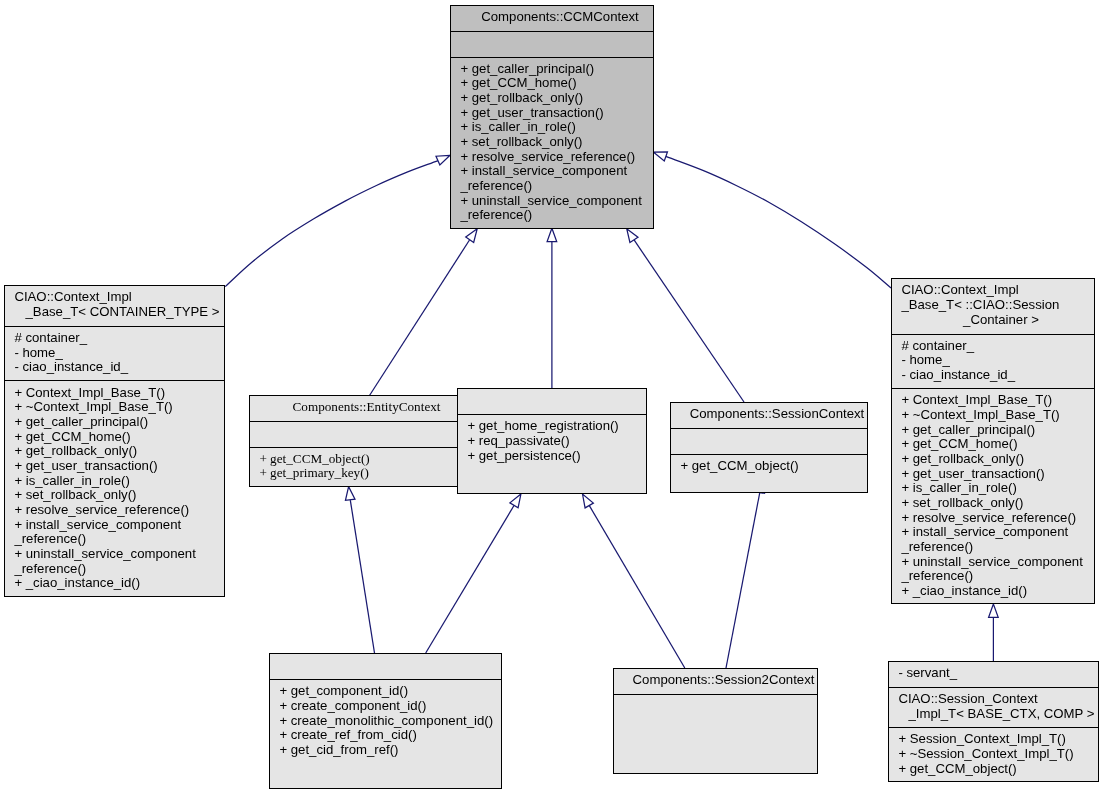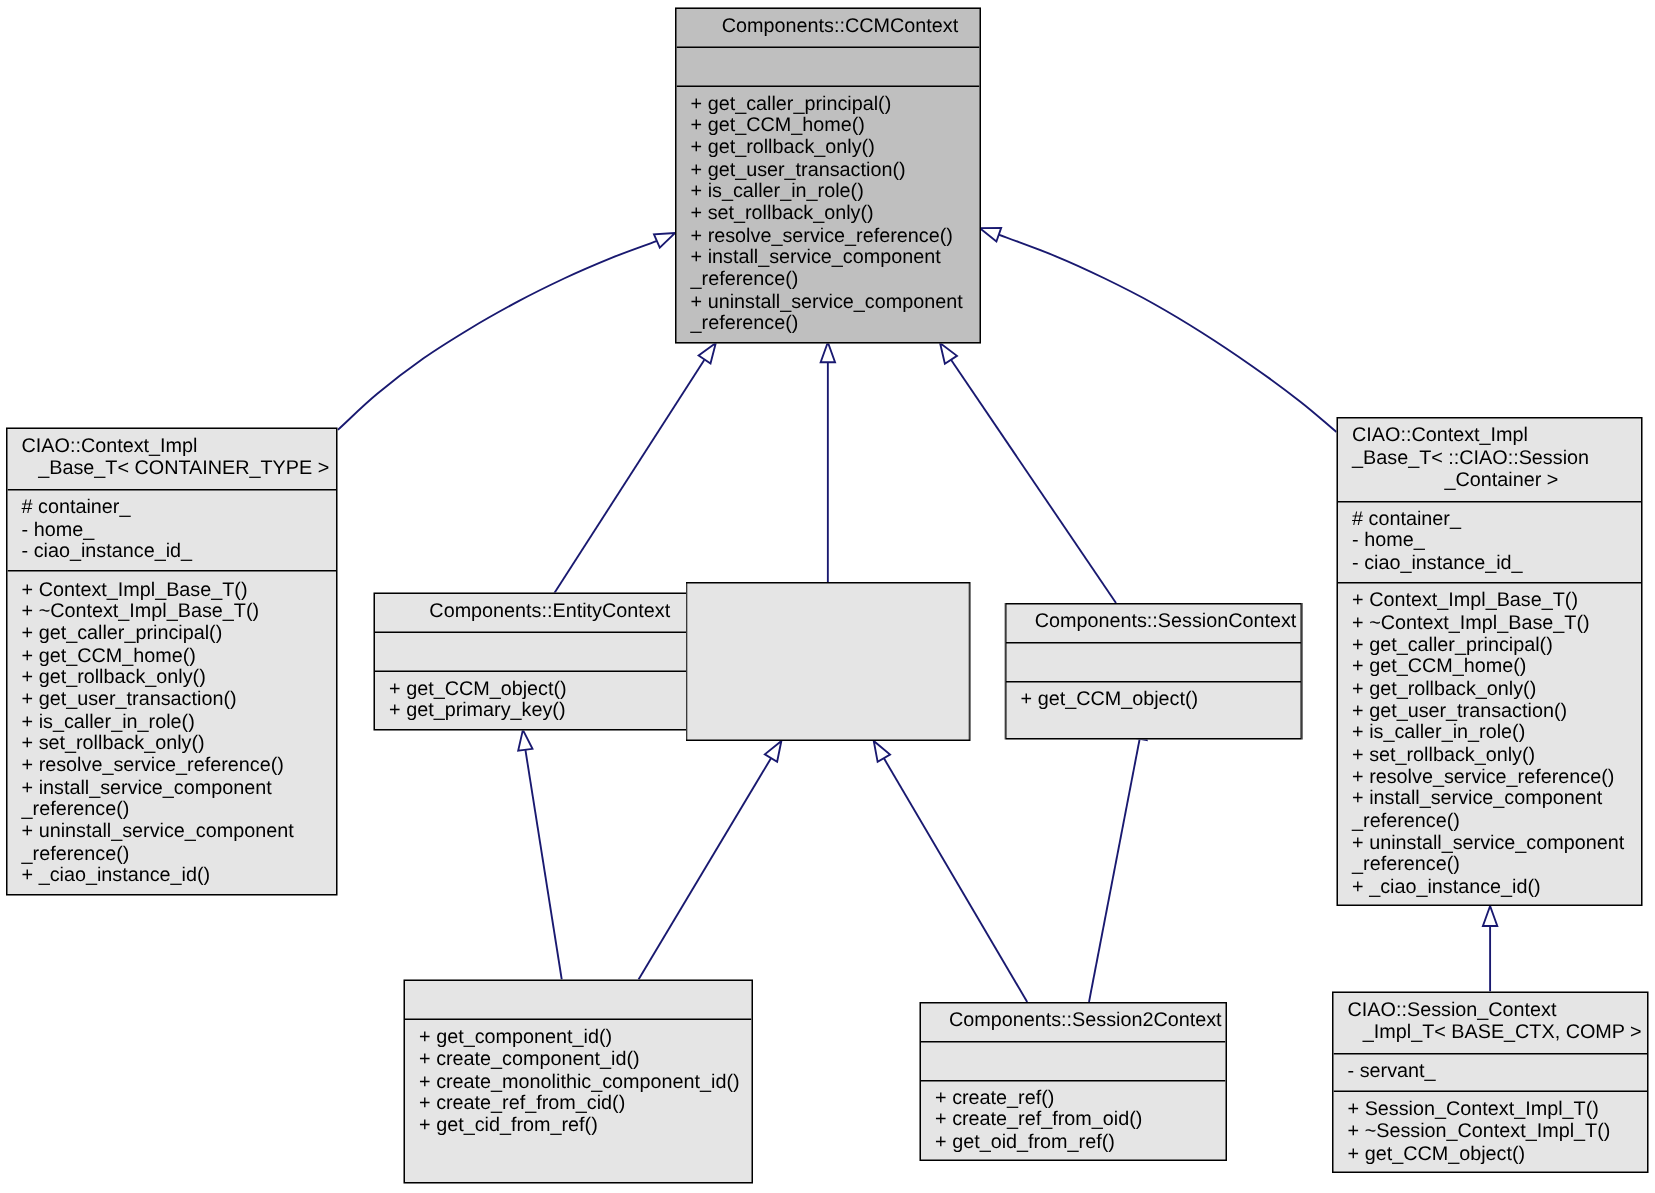--- a/index.html
+++ b/index.html
@@ -119,33 +119,38 @@
       <div class="ln">+ set_rollback_only()</div>
       <div class="ln">+ resolve_service_reference()</div>
       <div class="ln">+ install_service_component</div>
       <div class="ln">_reference()</div>
       <div class="ln">+ uninstall_service_component</div>
       <div class="ln">_reference()</div>
       <div class="ln">+ _ciao_instance_id()</div>
     </div>
   </div>
 
-  <div class="node" style="left:249px;top:395px;width:219px;height:92px;">
+  <div class="node" style="left:249px;top:395px;width:219px;height:92px;font-family:Liberation Serif, serif;">
     <div class="sec sec-title">
       <div class="ln ctr">Components::EntityContext</div>
     </div>
     <div class="sec sec-attrs empty"></div>
     <div class="sec sec-methods">
       <div class="ln">+ get_CCM_object()</div>
       <div class="ln">+ get_primary_key()</div>
     </div>
   </div>
 
   <div class="node" style="left:457px;top:388px;width:190px;height:106px;">
     <div class="sec sec-attrs empty"></div>
+    <div class="sec sec-methods">
+      <div class="ln">+ get_home_registration()</div>
+      <div class="ln">+ req_passivate()</div>
+      <div class="ln">+ get_persistence()</div>
+    </div>
   </div>
 
   <div class="node" style="left:670px;top:402px;width:198px;height:91px;">
     <div class="sec sec-title">
       <div class="ln ctr">Components::SessionContext</div>
     </div>
     <div class="sec sec-attrs empty"></div>
     <div class="sec sec-methods">
       <div class="ln">+ get_CCM_object()</div>
     </div>
@@ -160,34 +165,29 @@
       <div class="ln">+ create_ref_from_cid()</div>
       <div class="ln">+ get_cid_from_ref()</div>
     </div>
   </div>
 
   <div class="node" style="left:613px;top:668px;width:205px;height:106px;">
     <div class="sec sec-title">
       <div class="ln ctr">Components::Session2Context</div>
     </div>
     <div class="sec sec-attrs empty"></div>
-    <div class="sec sec-methods">
-      <div class="ln">+ create_ref()</div>
-      <div class="ln">+ create_ref_from_oid()</div>
-      <div class="ln">+ get_oid_from_ref()</div>
-    </div>
   </div>
 
   <div class="node" style="left:888px;top:661px;width:211px;height:121px;">
+    <div class="sec sec-attrs">
+      <div class="ln">- servant_</div>
+    </div>
     <div class="sec sec-title">
       <div class="ln">CIAO::Session_Context</div>
       <div class="ln ctr">_Impl_T&lt; BASE_CTX, COMP &gt;</div>
-    </div>
-    <div class="sec sec-attrs">
-      <div class="ln">- servant_</div>
     </div>
     <div class="sec sec-methods">
       <div class="ln">+ Session_Context_Impl_T()</div>
       <div class="ln">+ ~Session_Context_Impl_T()</div>
       <div class="ln">+ get_CCM_object()</div>
     </div>
   </div>
 
 </div>
 

